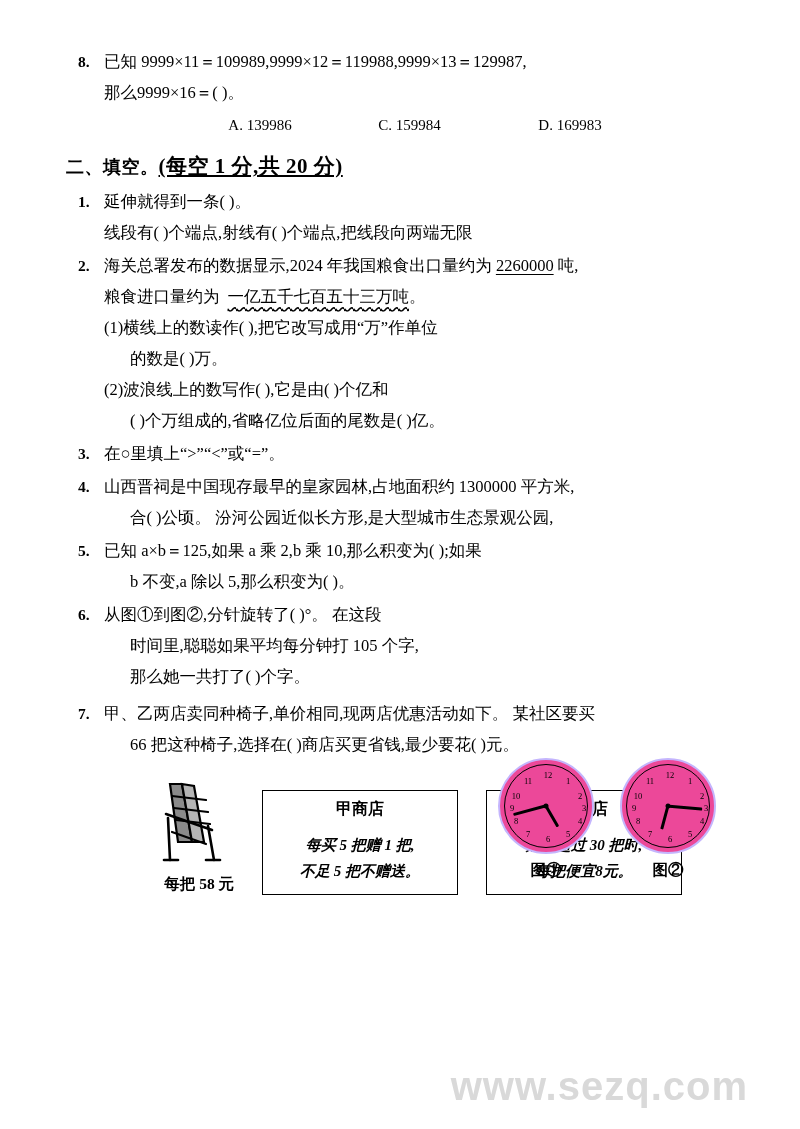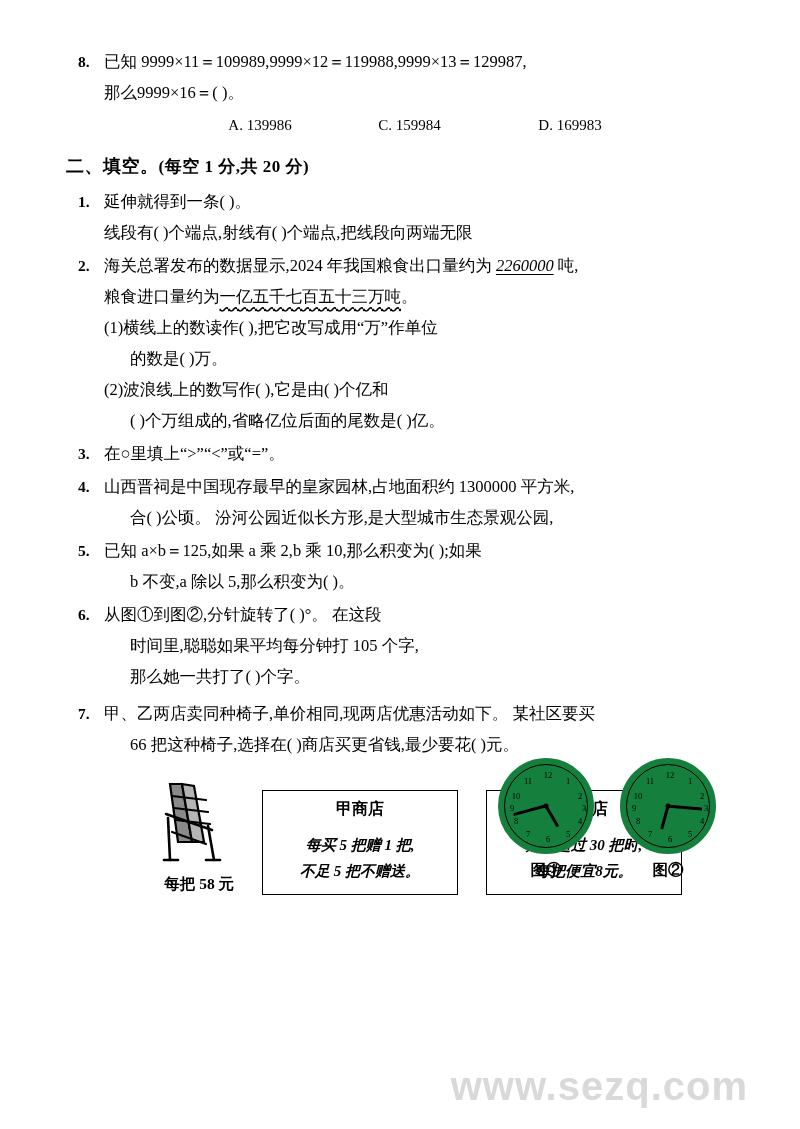--- a/index.html
+++ b/index.html
@@ -56,31 +56,32 @@
   }
   .section-title {
     font-size: 18px;
     font-weight: bold;
     line-height: 34px;
     margin-top: 8px;
     margin-bottom: 2px;
     letter-spacing: 0.5px;
   }
   .section-title .small {
-    font-size: 17px;
+    font-size: 21px;
+    text-decoration: underline;
   }
   .ul {
     text-decoration: underline;
     text-underline-offset: 3px;
-    font-style: italic;
   }
   .wavy {
     text-decoration: underline;
     text-decoration-style: wavy;
     text-underline-offset: 4px;
+    margin-left: 8px;
   }
   .choices {
     display: flex;
     font-size: 15px;
     line-height: 31px;
     padding-left: 26px;
     justify-content: center;
   }
   .choices > div {
     white-space: nowrap;
@@ -102,24 +103,24 @@
     width: 230px;
     display: flex;
     gap: 26px;
   }
   .clock-wrap {
     text-align: center;
   }
   .clock {
     width: 96px;
     height: 96px;
-    border: 2px solid #15803d;
+    border: 2px solid #c4b5fd;
     border-radius: 50%;
     position: relative;
-    background: #15803d;
+    background: #ec4899;
     box-sizing: border-box;
   }
   .clock .inner {
     position: absolute;
     left: 4px; top: 4px; right: 4px; bottom: 4px;
     border: 1px solid #000;
     border-radius: 50%;
   }
   .tick {
     position: absolute;

